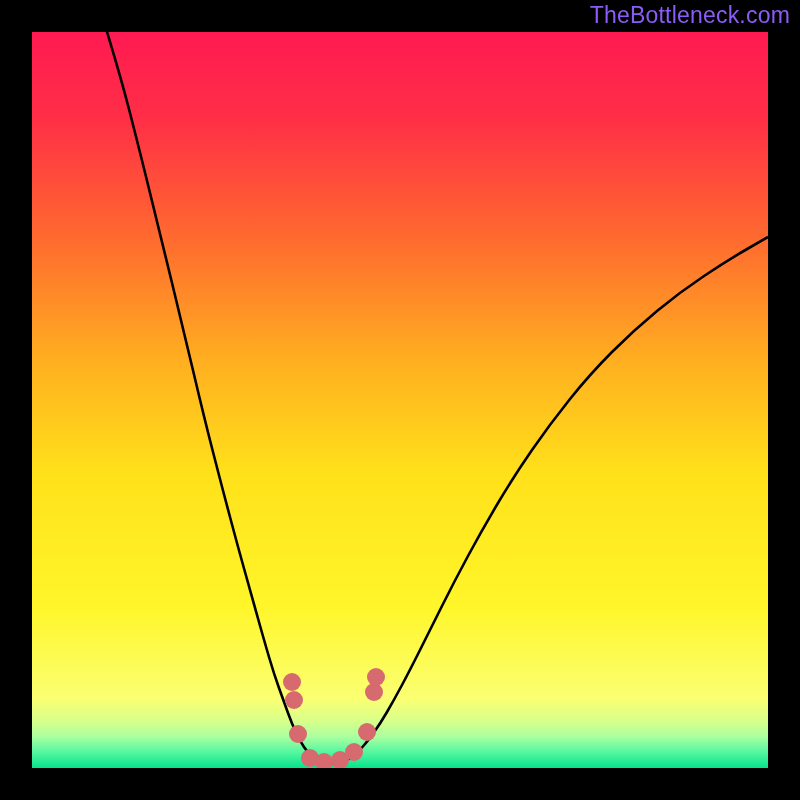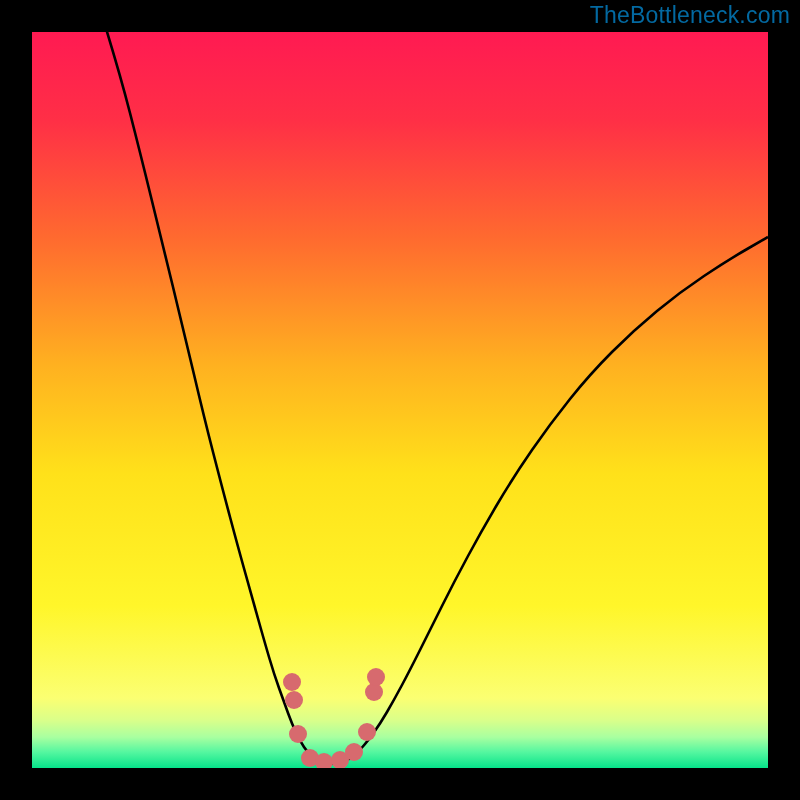--- a/index.html
+++ b/index.html
@@ -24,21 +24,21 @@
     left: 0;
     top: 0;
     width: 736px;
     height: 736px;
   }
   .watermark {
     position: absolute;
     top: 2px;
     right: 10px;
     font-size: 23px;
-    color: #0369a1;
+    color: #8b5cf6;
     font-weight: 500;
     letter-spacing: 0.2px;
     user-select: none;
   }
   svg {
     display: block;
   }
 </style>
 </head>
 <body>

